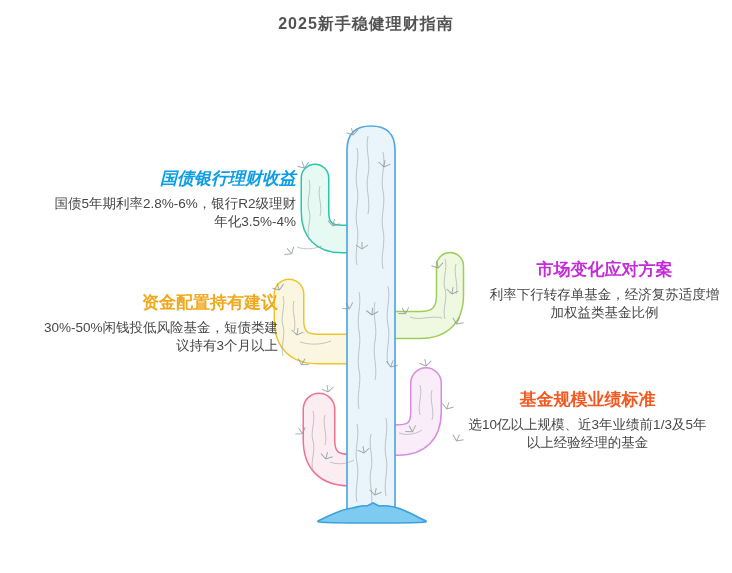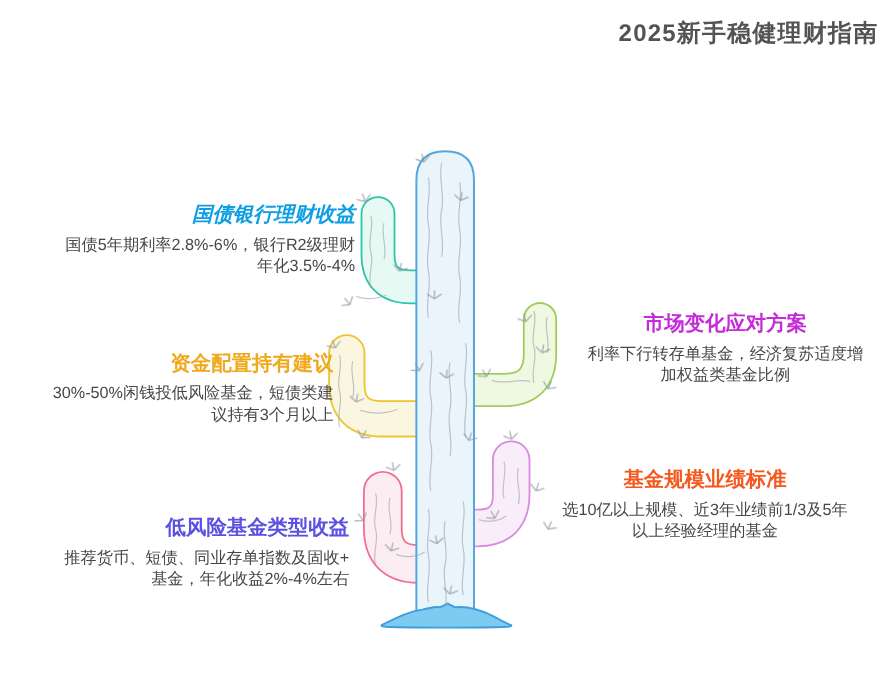--- a/index.html
+++ b/index.html
@@ -2,21 +2,21 @@
 <html><head>
 <meta charset="utf-8">
 <style>
   html,body{margin:0;padding:0;background:#fff;}
   .canvas{
     position:relative;width:732px;height:573px;overflow:hidden;background:#ffffff;
     font-family:"Liberation Sans","DejaVu Sans",sans-serif;
   }
   .page-title{
     position:absolute;top:14px;left:0;right:0;margin:0;
-    text-align:right;font-size:20px;font-weight:bold;color:#535353;letter-spacing:1px;
+    text-align:center;font-size:16px;font-weight:bold;color:#535353;letter-spacing:1px;
   }
   .cactus-svg{position:absolute;left:0;top:0;}
   .block{position:absolute;}
   .block.left{text-align:right;}
   .block.right{text-align:center;}
   .block h2{margin:0 0 6px 0;font-size:17px;line-height:1.2;font-weight:bold;}
   .block .body{font-size:13.5px;line-height:18px;color:#474747;}
   .block .ln{display:block;}
   .b1{right:436px;top:169px;width:280px;}
   .b2{right:454px;top:293px;width:280px;}
@@ -128,27 +128,20 @@
   </div>
 
   <div class="block left b2">
     <h2 style="color: rgb(240, 168, 28);">资金配置持有建议</h2>
     <div class="body">
       <span class="ln">30%-50%闲钱投低风险基金，短债类建</span>
       <span class="ln">议持有3个月以上</span>
     </div>
   </div>
 
-  <div class="block left b3">
-    <h2 style="color: rgb(91, 80, 225);">低风险基金类型收益</h2>
-    <div class="body">
-      <span class="ln">推荐货币、短债、同业存单指数及固收+</span>
-      <span class="ln">基金，年化收益2%-4%左右</span>
-    </div>
-  </div>
 
   <div class="block right b4">
     <h2 style="color: rgb(196, 43, 217);">市场变化应对方案</h2>
     <div class="body">
       <span class="ln">利率下行转存单基金，经济复苏适度增</span>
       <span class="ln">加权益类基金比例</span>
     </div>
   </div>
 
   <div class="block right b5">

